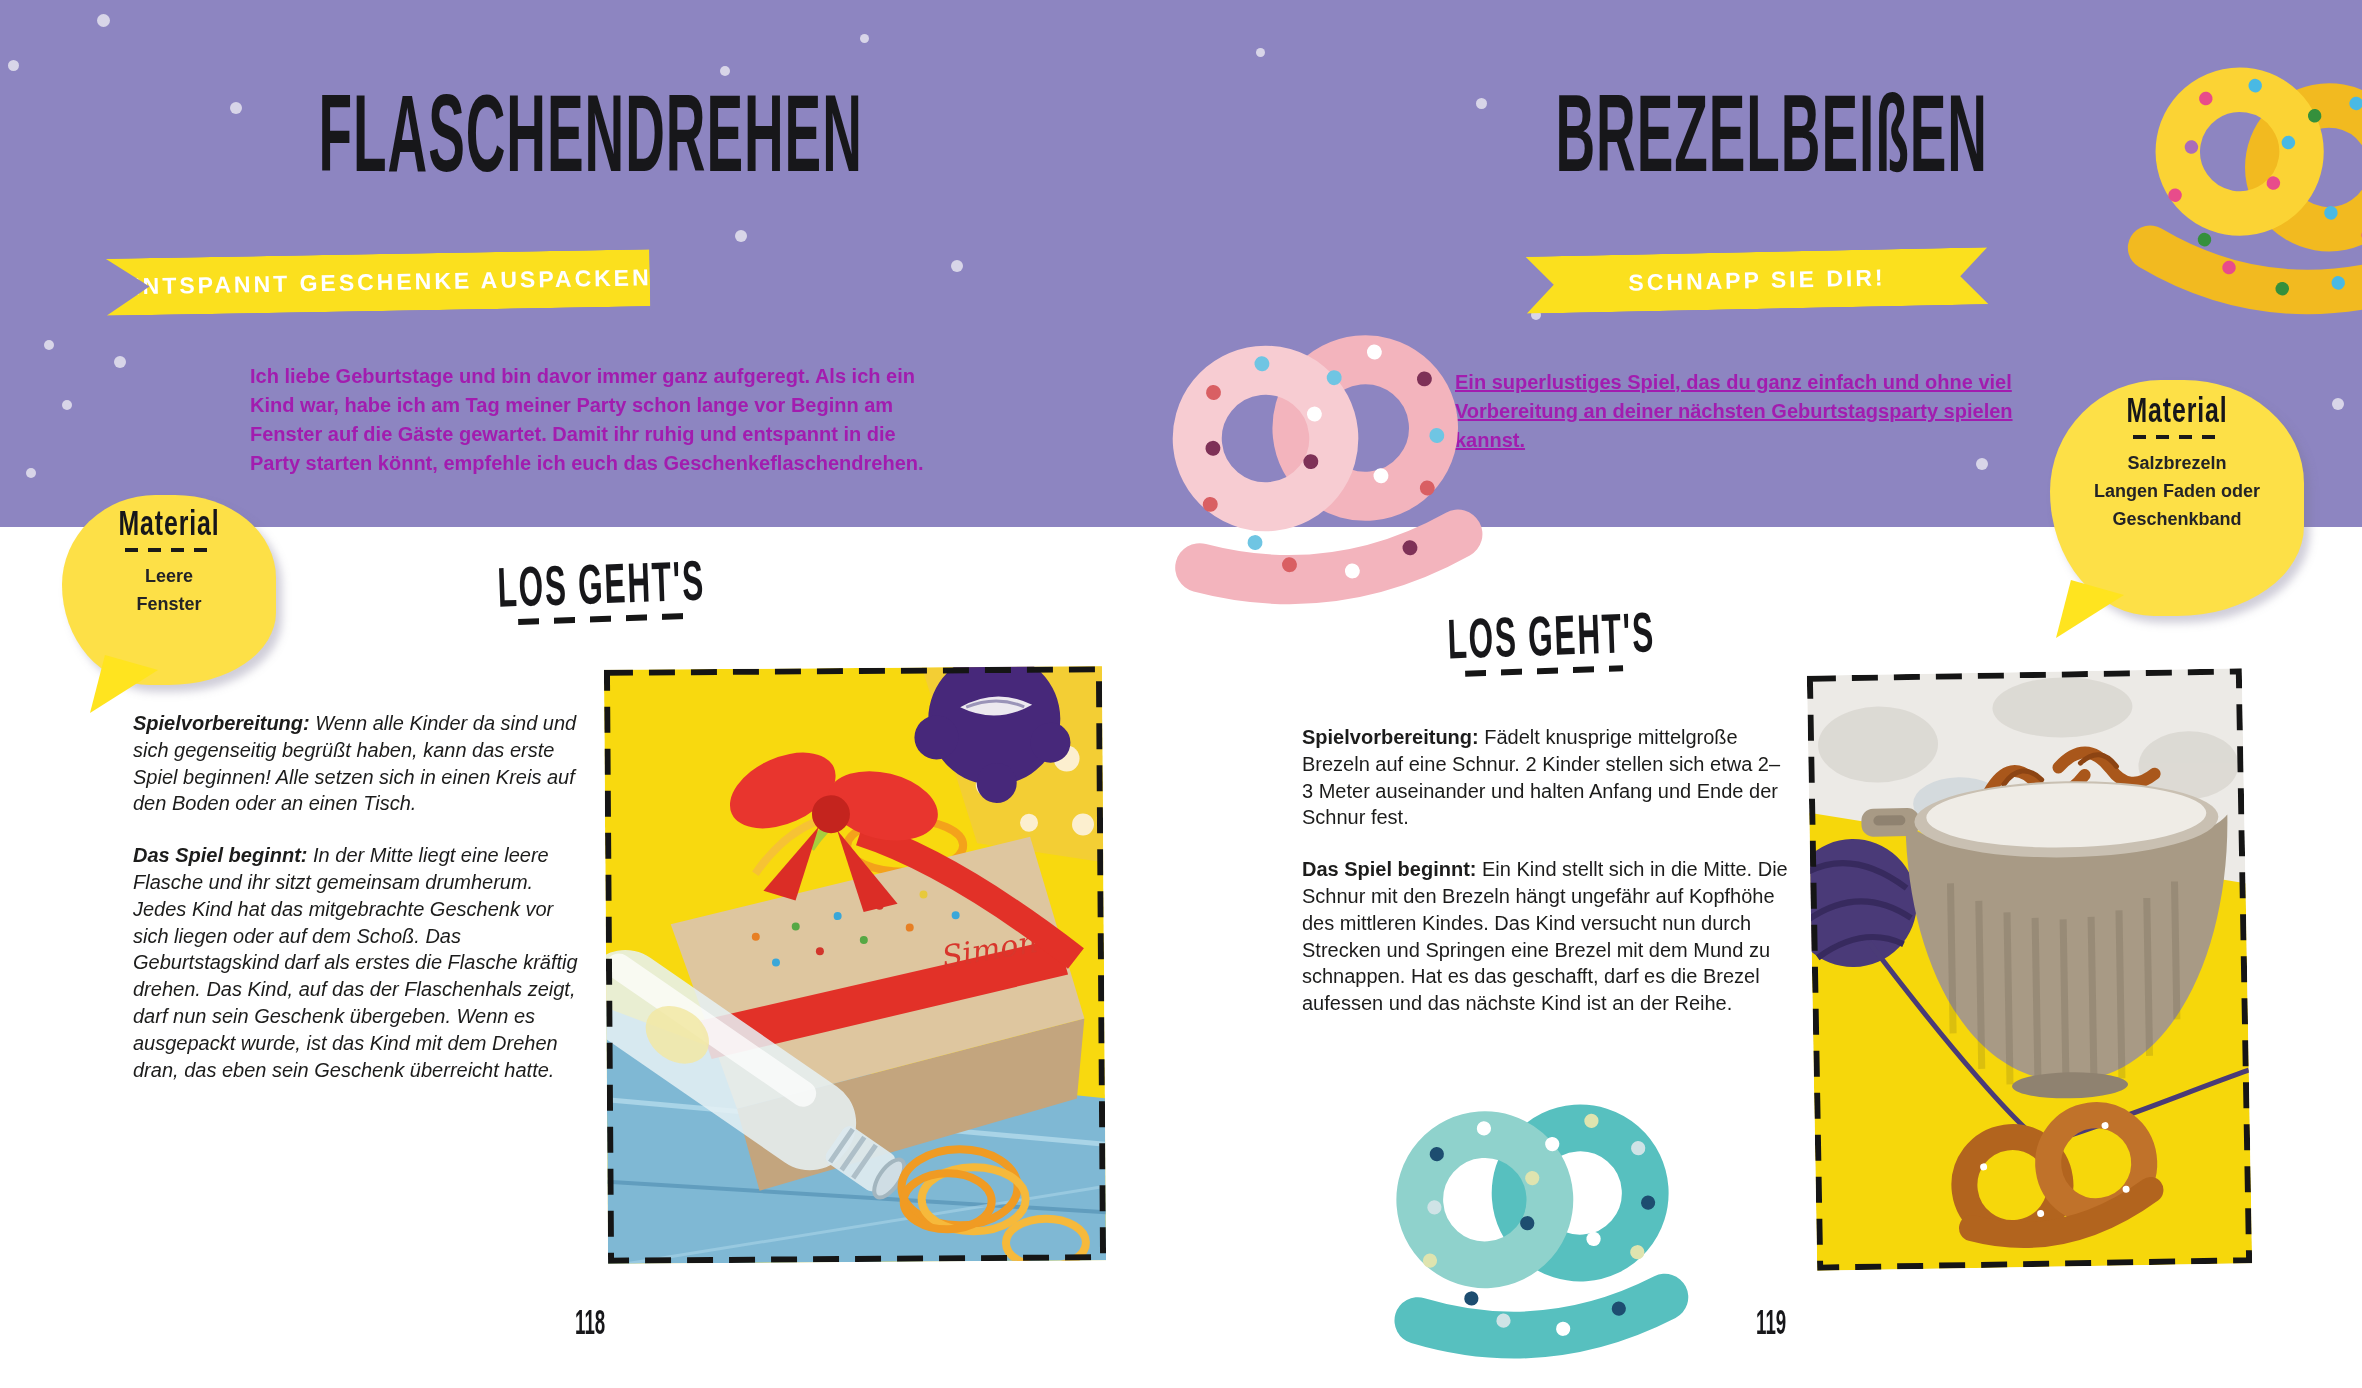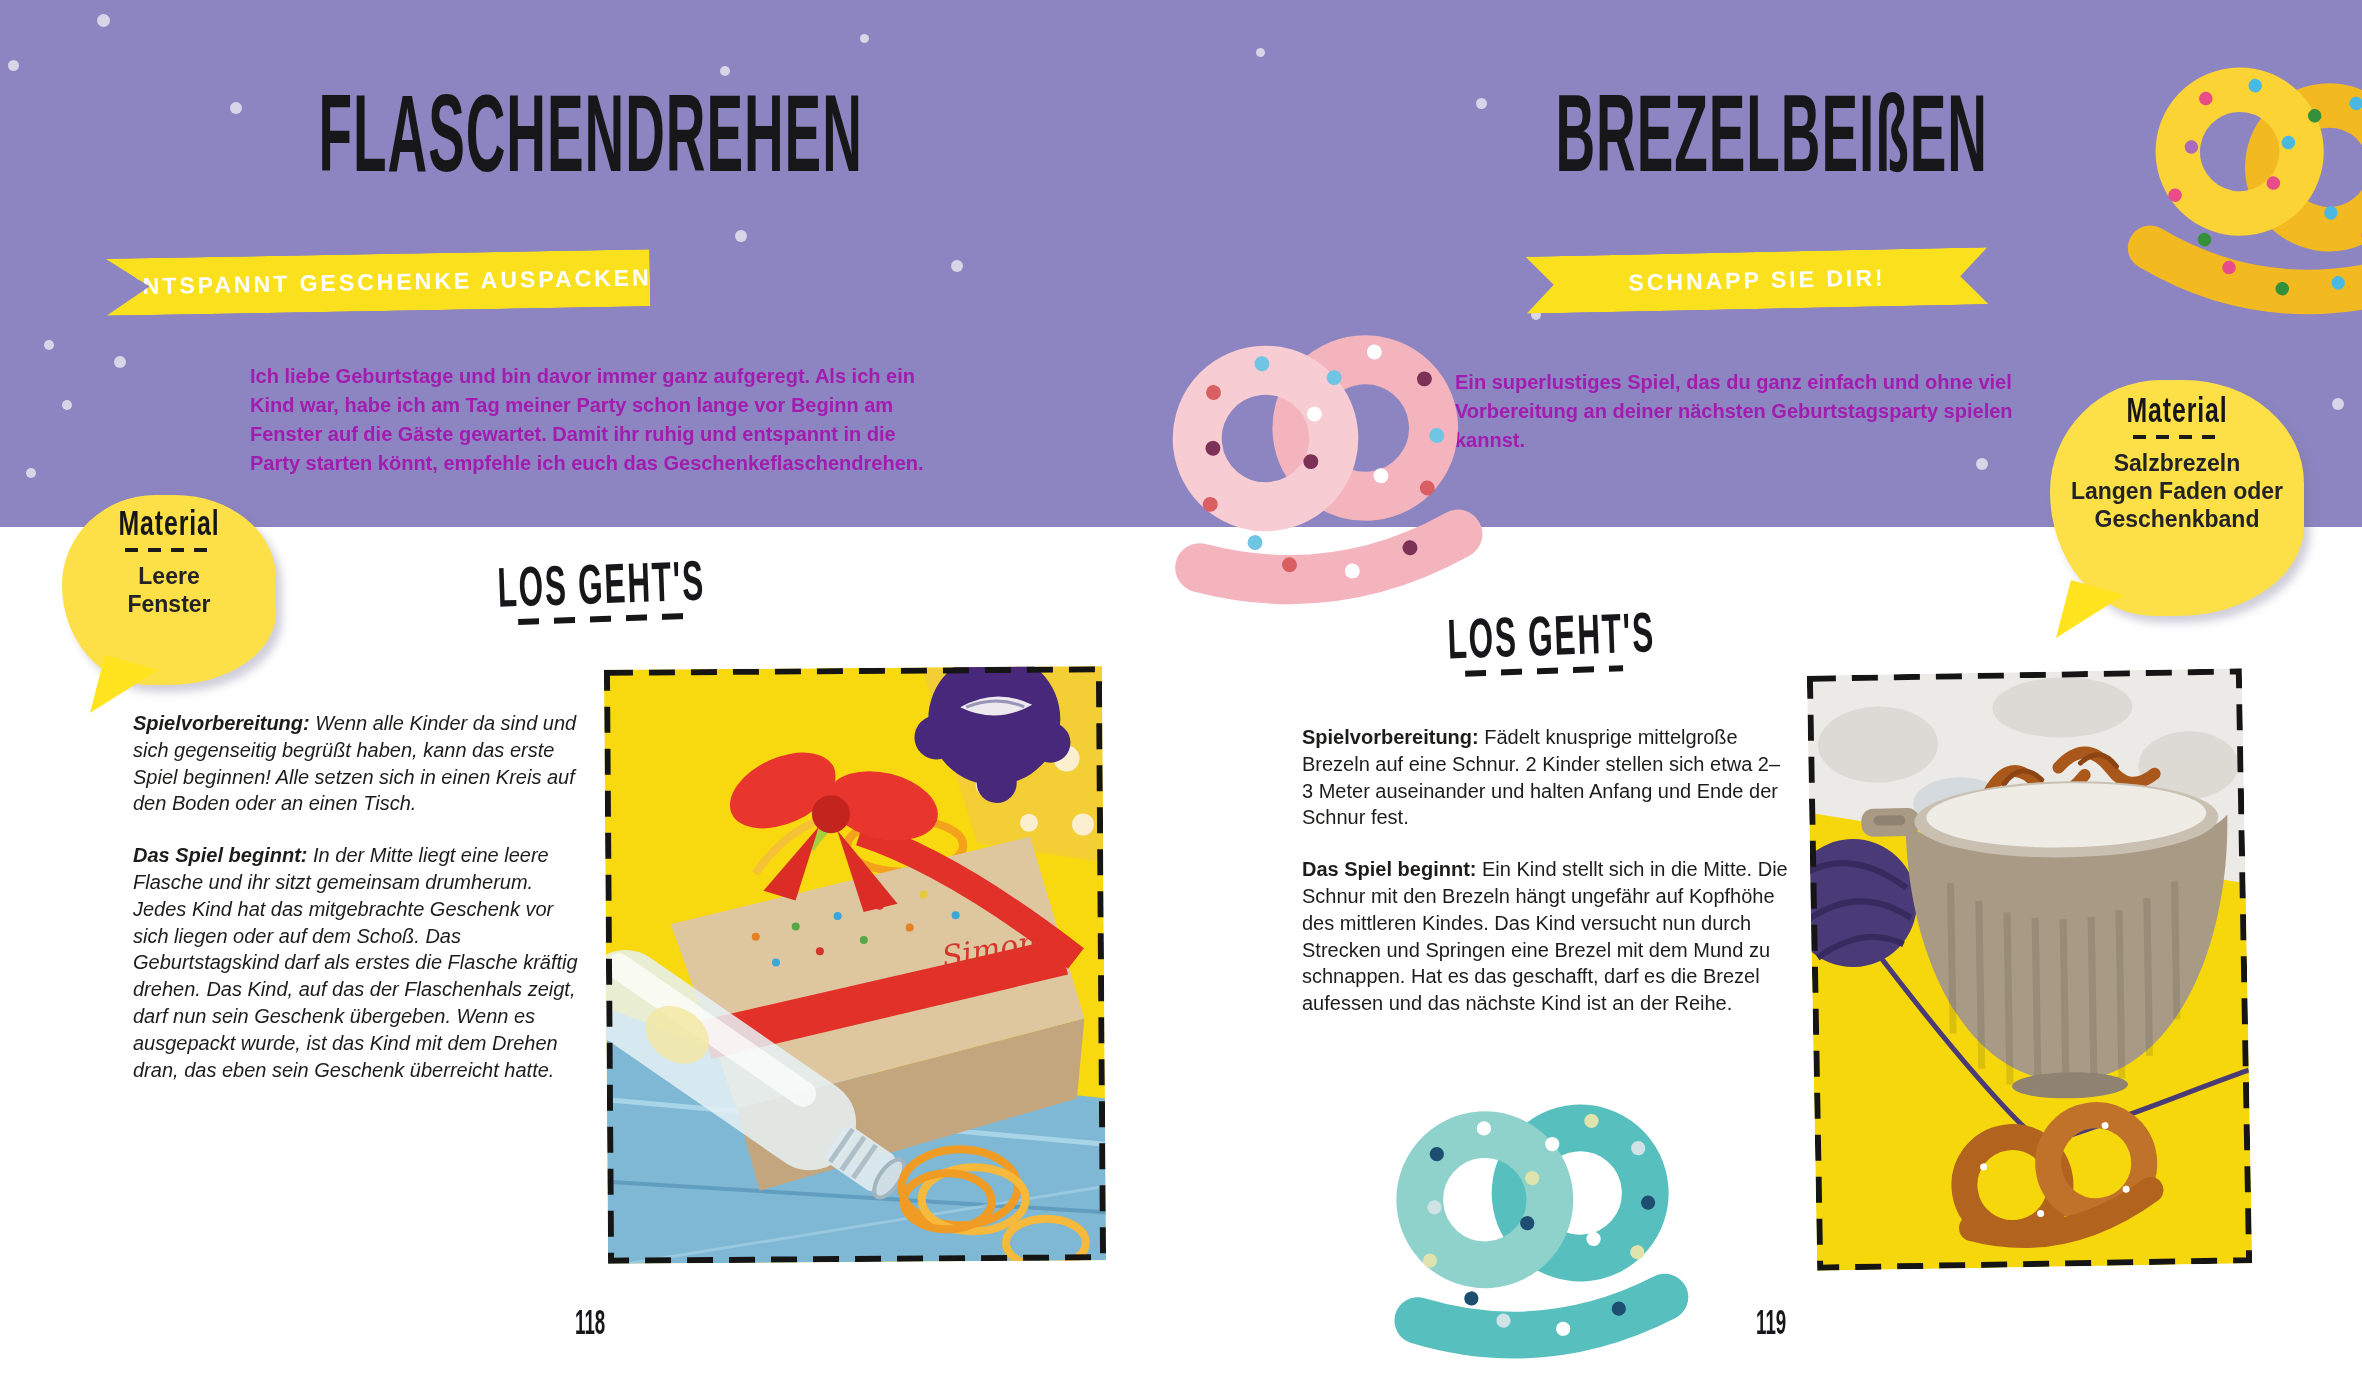--- a/index.html
+++ b/index.html
@@ -17,35 +17,35 @@
   
   .ribbon{height:57px;background:#fbe01e;display:flex;align-items:center;justify-content:center;}
   #ribbon-left{left:106px;top:254px;width:524px;transform:rotate(-1deg);
                clip-path:polygon(0 0,100% 0,100% 100%,0 100%,8% 50%);padding-left:20px;}
   #ribbon-right{left:1526px;top:252px;width:462px;transform:rotate(-1.2deg);
                clip-path:polygon(0 0,100% 0,94% 50%,100% 100%,0 100%,6% 50%);}
   .ribbon span{color:#fff;font-weight:bold;font-size:23px;letter-spacing:3px;white-space:nowrap;}
   
   .intro{font-weight:bold;font-size:20px;line-height:29px;text-align:left;color:#a21caf;}
   #intro-left{left:250px;top:362px;width:680px;}
-  #intro-right{left:1455px;top:368px;width:630px;}
+  #intro-right{left:1455px;top:368px;width:630px;text-decoration:underline;}
   
   .bubble{background:#fde047;border-radius:48% 52% 55% 45% / 52% 48% 42% 58%;
           box-shadow:6px 7px 9px rgba(120,115,145,.35);text-align:center;}
   .bubble .tail{position:absolute;background:#ffe41f;width:68px;height:58px;
                 clip-path:polygon(0 100%,22% 0,100% 26%);}
   #bubble-left{left:62px;top:495px;width:214px;height:176px;padding-top:14px;}
   #bubble-left .tail{left:28px;top:160px;}
   #bubble-right{left:2050px;top:380px;width:254px;height:220px;padding-top:16px;}
   #bubble-right .tail{left:6px;top:200px;}
   .hand-small{display:inline-block;font-weight:bold;font-size:27px;transform:scale(.92,1.28);
               transform-origin:center;letter-spacing:1px;color:#17171a;}
   .mat-dash{height:4px;margin:8px auto 10px auto;width:88px;
             background:repeating-linear-gradient(90deg,#1a1a1a 0 13px,transparent 13px 23px);}
-  .mat-item{font-weight:bold;font-size:23px;line-height:28px;color:#232326;}
+  .mat-item{font-weight:bold;font-size:18px;line-height:28px;color:#232326;}
   
   .los{text-align:center;transform:rotate(-2deg);}
   #los-left{left:478px;top:552px;width:246px;}
   #los-right{left:1436px;top:604px;width:214px;}
   .hand-mid{display:inline-block;font-weight:bold;font-size:35px;transform:scale(.9,1.6);
             transform-origin:top center;letter-spacing:2px;color:#17171a;white-space:nowrap;}
   .los-dash{height:6px;margin:24px auto 0 auto;
             background:repeating-linear-gradient(90deg,#161616 0 21px,transparent 21px 36px);}
   #los-left .los-dash{width:168px;}
   #los-right .los-dash{width:158px;}

